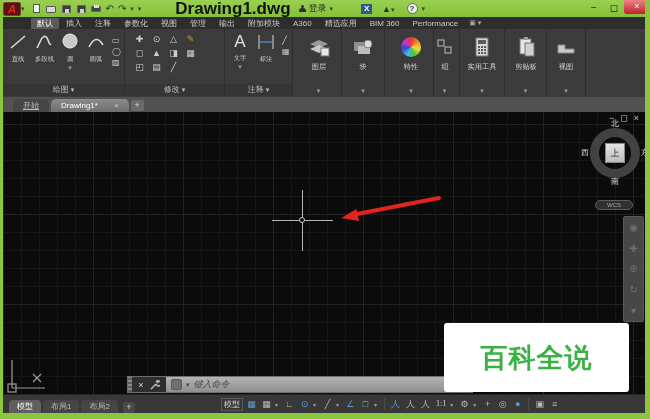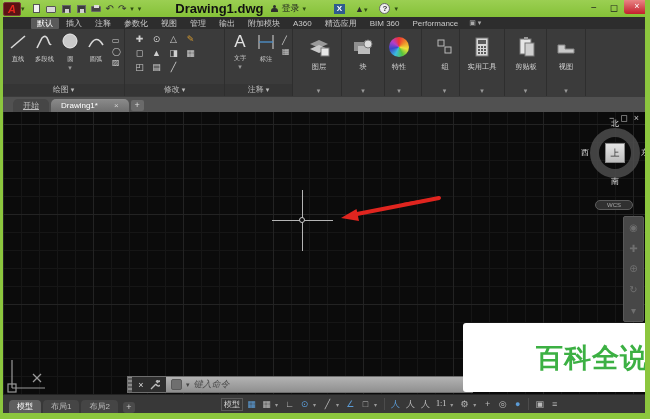--- a/index.html
+++ b/index.html
@@ -14,21 +14,21 @@
   .qi{width:11px;height:10px;position:relative;}
   .qi .paper{position:absolute;left:2px;top:0;width:7px;height:9px;background:#f2f2f2;border:1px solid #555;}
   .qi .folder{position:absolute;left:0;top:2px;width:10px;height:7px;background:#d8d8d8;border:1px solid #555;border-radius:1px;}
   .qi .disk{position:absolute;left:1px;top:1px;width:9px;height:8px;background:#3c3c3c;border:1px solid #666;}
   .qi .disk:after{content:"";position:absolute;left:2px;top:3px;width:4px;height:4px;background:#cfcfcf;}
   .qi .printer{position:absolute;left:0;top:2px;width:10px;height:6px;background:#444;border:1px solid #666;border-radius:1px;}
   .qi .printer:after{content:"";position:absolute;left:2px;top:-2px;width:5px;height:3px;background:#ddd;}
   .garrow{font-size:10px;color:#333;line-height:10px;}
   .caret:after{content:"▾";}
   .tcaret{font-size:7px;color:#2f4d12;}
-  #doc-title{margin-left:34px;font-size:13px;color:#111;font-weight:bold;}
+  #doc-title{margin-left:34px;font-size:17px;color:#111;font-weight:bold;}
   #search-wrap{margin-left:18px;display:flex;align-items:center;}
   #search-box{width:102px;height:11px;background:#bcbcbc;border:1px solid #8aa65a;font-style:italic;font-size:8px;color:#555;padding:0 3px;line-height:11px;overflow:hidden;white-space:nowrap;}
   .ticon{font-size:9px;color:#2e2e2e;margin-left:5px;}
   #signin{display:flex;align-items:center;gap:3px;margin-left:8px;font-size:9px;color:#1e1e1e;}
   .person{width:7px;height:7px;position:relative;}
   .person:before{content:"";position:absolute;left:2px;top:0;width:3px;height:3px;border-radius:50%;background:#2e2e2e;}
   .person:after{content:"";position:absolute;left:0;top:3px;width:7px;height:4px;border-radius:3px 3px 0 0;background:#2e2e2e;}
   #x-icon{margin-left:28px;width:11px;height:10px;background:#2f5b8f;color:#fff;font-size:8px;font-weight:bold;text-align:center;line-height:10px;}
   #a360-icon{margin-left:10px;color:#2e2e2e;font-size:9px;}
   #help-icon{margin-left:12px;width:11px;height:11px;border-radius:50%;background:#efefef;border:1px solid #666;color:#333;font-size:8px;font-weight:bold;text-align:center;line-height:10px;}
@@ -89,21 +89,21 @@
   #crosshair-v{position:absolute;left:299px;top:78px;width:1px;height:61px;background:#b5b5b5;}
   #pickbox{position:absolute;left:296px;top:105px;width:6px;height:6px;border:1px solid #c8c8c8;border-radius:50%;background:#0b0b0b;}
   #cmdbar{position:absolute;left:124px;top:264px;width:346px;height:17px;display:flex;align-items:stretch;border:1px solid #6e6e6e;background:#9d9d9d;}
   #cmd-grip{width:4px;background:repeating-linear-gradient(0deg,#5c5c5c 0 2px,#8a8a8a 2px 4px);}
   #cmd-dark{width:34px;background:#2e2e2e;display:flex;align-items:center;justify-content:space-evenly;}
   #cmd-dark .x{color:#ddd;font-size:9px;}
   #cmd-field{flex:1;background:linear-gradient(#b3b3b3,#8f8f8f);display:flex;align-items:center;gap:4px;padding-left:5px;}
   #cmd-badge{width:11px;height:11px;background:#6f6f6f;border:1px solid #5a5a5a;border-radius:2px;}
   #cmd-caret{font-size:7px;color:#444;}
   #cmd-placeholder{font-style:italic;font-size:9px;color:#4d4d4d;}
-  #watermark{position:absolute;left:460px;top:211px;width:185px;height:69px;background:#fff;border-radius:3px;display:flex;flex-direction:row;align-items:center;justify-content:flex-end;}
+  #watermark{position:absolute;left:441px;top:211px;width:185px;height:69px;background:#fff;border-radius:3px;display:flex;flex-direction:row;align-items:center;justify-content:center;}
   #wm-title{font-size:27px;font-weight:bold;color:#3cb043;line-height:30px;letter-spacing:1px;}
   #wm-sub{font-size:15px;color:#a2a2a2;margin-top:3px;letter-spacing:1px;}
 
   
   #statusbar{left:3px;top:395px;width:644px;height:18px;background:#383838;display:flex;align-items:center;}
   .ltab{height:13px;font-size:8px;color:#bdbdbd;background:#454545;border-radius:4px 4px 0 0;padding:0 8px;line-height:13px;margin-right:2px;align-self:flex-end;}
   .ltab.active{background:#5f5f5f;color:#fff;}
   #ltab-add{width:12px;height:11px;background:#4a4a4a;border-radius:3px;color:#ccc;text-align:center;font-size:9px;line-height:11px;margin-left:3px;}
   #ltabs{display:flex;align-items:flex-end;margin-left:6px;height:100%;}
   #sicons{display:flex;align-items:center;gap:2px;margin-left:86px;}
@@ -273,21 +273,21 @@
       <div class="bigicon">
         <svg width="24" height="22" viewBox="0 0 24 22">
             <rect x="3" y="6" width="12" height="9" fill="#8f8f8f"></rect>
             <rect x="7" y="10" width="12" height="8" fill="#bdbdbd"></rect>
             <circle cx="17" cy="8" r="4" fill="#dcdcdc" stroke="#777"></circle>
           </svg>
       </div>
       <span class="rlabel">块</span>
       <span class="pcaret caret"></span>
     </div>
-    <div class="rpanel rp" style="left:374px;width:45px;">
+    <div class="rpanel rp" style="left:386px;width:45px;">
       <div class="bigicon">
           <div id="color-wheel"></div>
         </div>
       <span class="rlabel">特性</span>
       <span class="pcaret caret"></span>
     </div>
     <div class="rpanel rp" style="left:427px;width:30px;">
       <div class="bigicon">
         <svg width="18" height="18" viewBox="0 0 18 18">
             <rect x="2" y="2" width="6" height="6" fill="none" stroke="#bbb"></rect>

